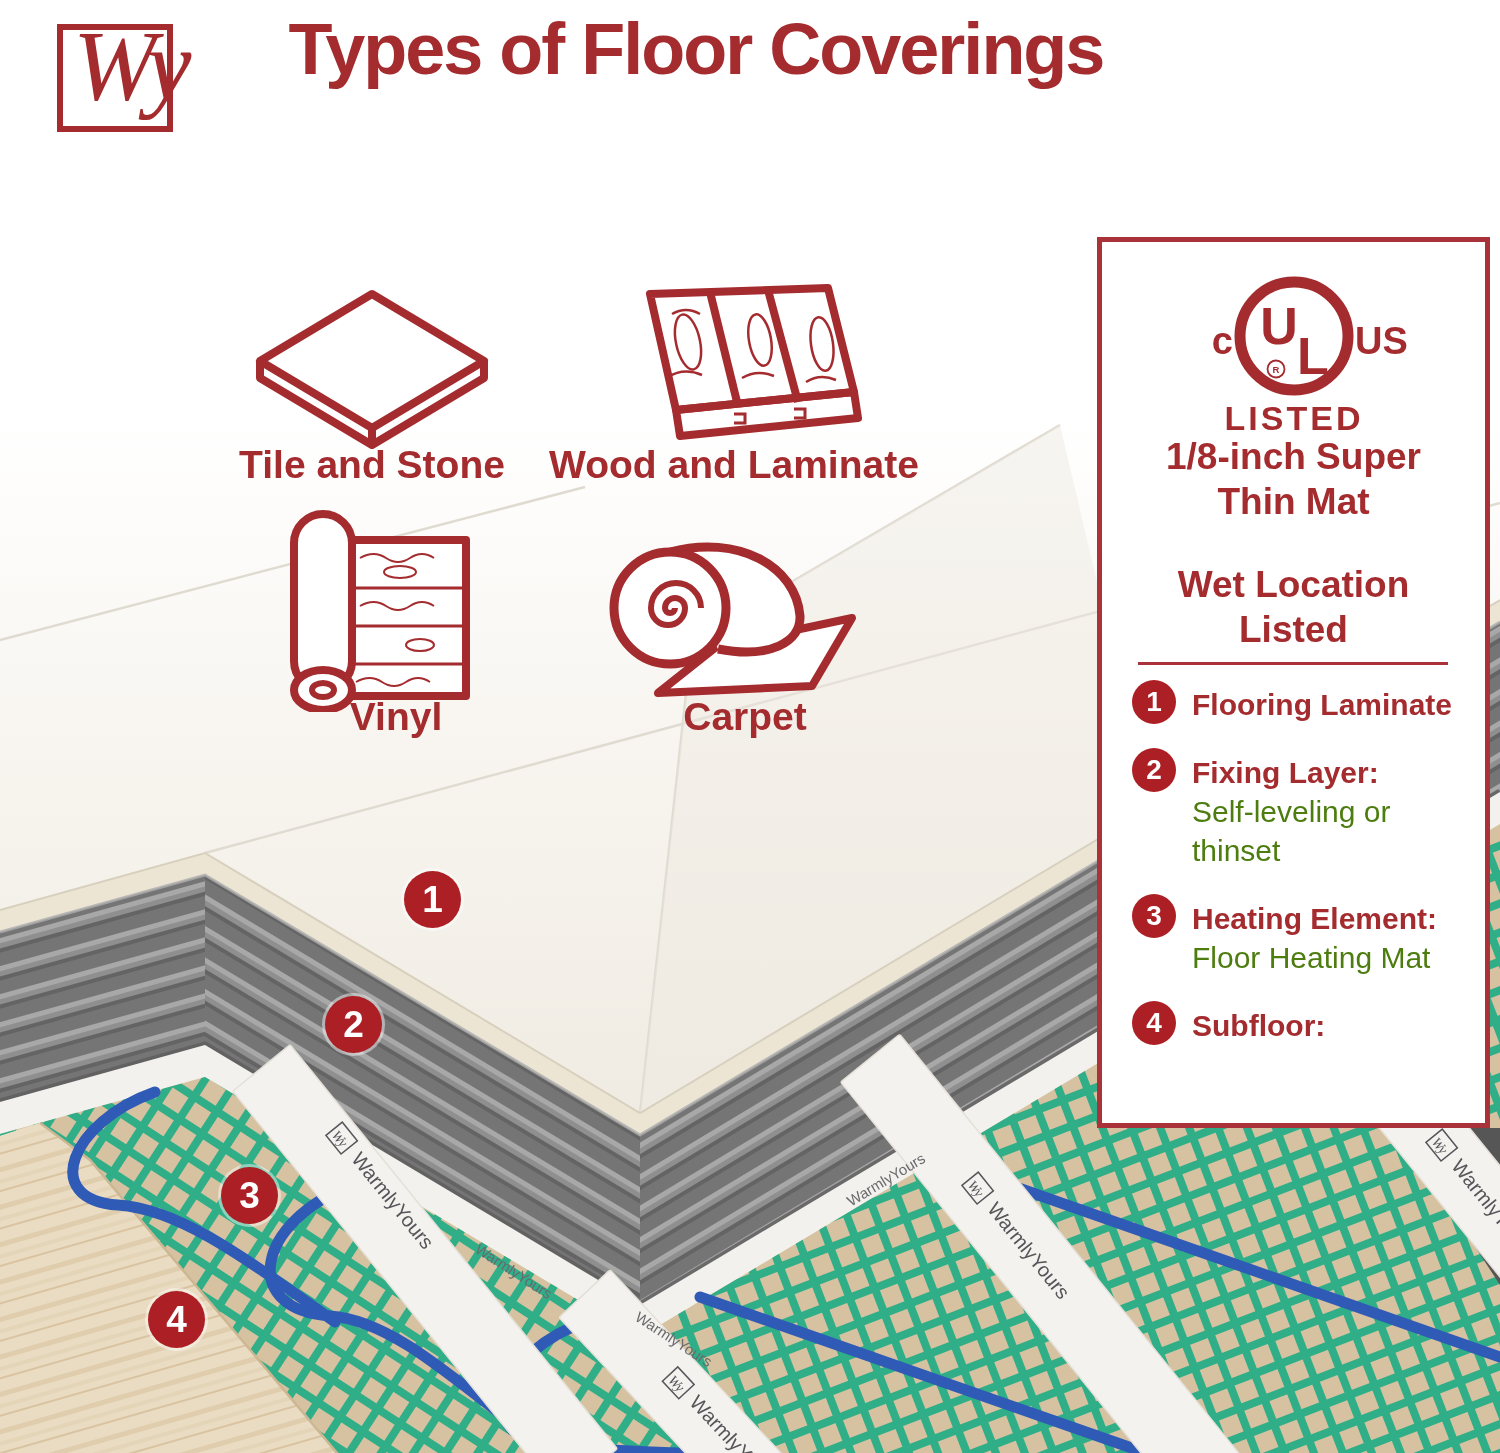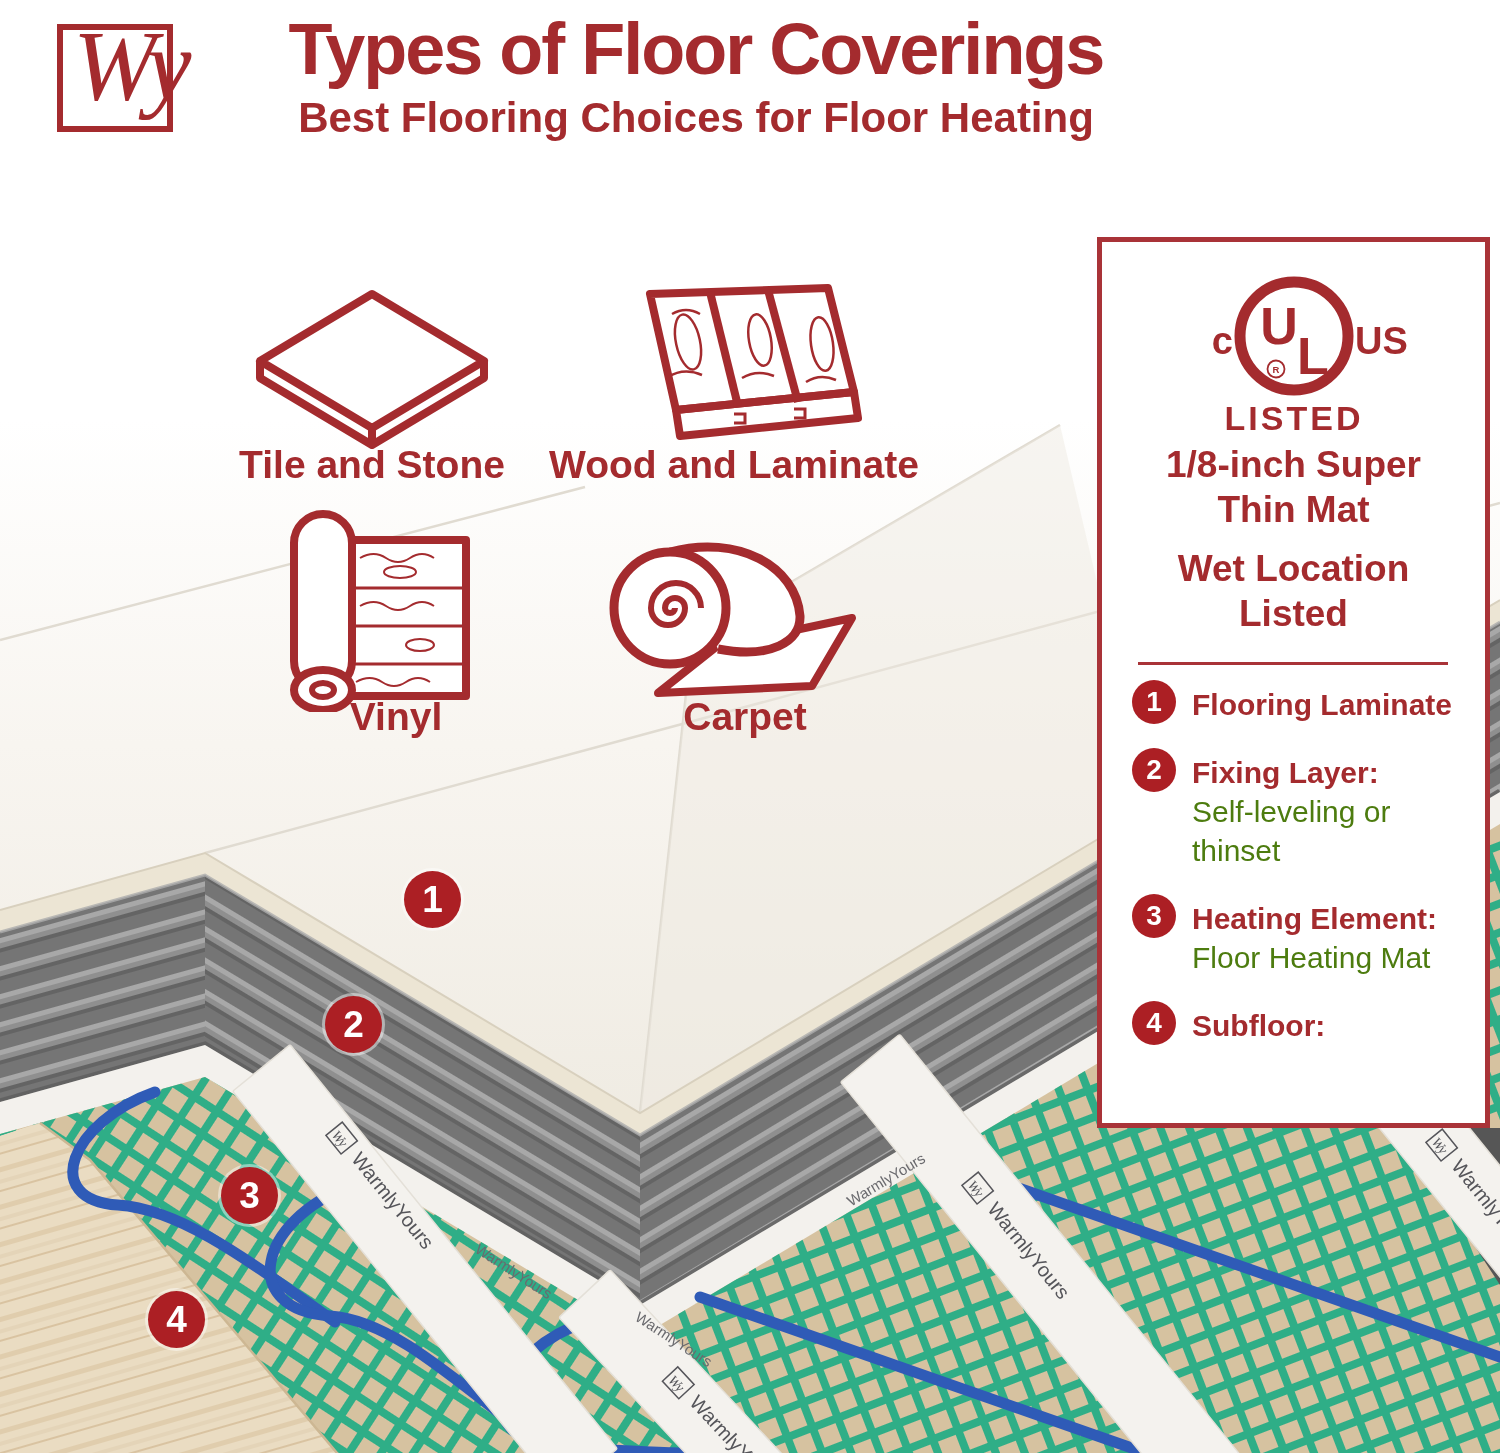--- a/index.html
+++ b/index.html
@@ -25,21 +25,21 @@
   .marker{position:absolute;width:57px;height:57px;border-radius:50%;background:#AC1F24;color:#fff;
     font-size:37px;font-weight:bold;display:flex;align-items:center;justify-content:center;z-index:2;
     box-shadow:0 0 0 3px rgba(255,255,255,.45);}
 
   
   .panel{position:absolute;left:1097px;top:237px;width:393px;height:891px;background:#fff;
     border:5px solid #A93338;box-sizing:border-box;z-index:4;}
   .ul-mark{position:absolute;left:0;top:22px;width:100%;display:flex;justify-content:center;}
   .feature{position:absolute;left:0;width:100%;text-align:center;color:#A42B2E;font-size:37px;font-weight:bold;
     line-height:1.22;white-space:pre-line;}
-  .f1{top:200px;} .f2{top:304px;text-align:center;}
+  .f1{top:192px;} .f2{top:320px;text-align:center;}
   .divider{position:absolute;left:36px;top:420px;width:310px;height:3px;background:#A93338;}
   .items{position:absolute;left:30px;top:438px;width:330px;display:flex;flex-direction:column;gap:24px;}
   .item{display:flex;align-items:flex-start;}
   .badge{flex:0 0 44px;width:44px;height:44px;border-radius:50%;background:#AC1F24;color:#fff;font-size:28px;
     font-weight:bold;display:flex;align-items:center;justify-content:center;margin-right:16px;margin-top:0;}
   .itext{width:312px;}
   .ititle{color:#A42B2E;font-size:30px;font-weight:bold;line-height:1.3;padding-top:5px;}
   .idesc{color:#4d7c0f;font-size:30px;line-height:1.3;}
   .idesc:empty{display:none;}
 </style>
@@ -189,21 +189,20 @@
         <text x="0" y="2">WarmlyYours</text>
       </g>
     </g>
   </svg>
 
   <div class="brand-box">
     <span>Wy</span>
   </div>
   <div class="title-wrap">
     <div class="main-title">Types of Floor Coverings</div>
-    <div class="sub-title">Best Flooring Choices for Floor Heating</div>
   </div>
 
   <svg class="ficon" style="left:252px;top:284px" width="240" height="168" viewBox="0 0 240 168">
     <g fill="none" stroke="#A42B2E" stroke-width="8" stroke-linejoin="round">
       <path d="M120,10 L232,77 L120,144 L8,77 Z"></path>
       <path d="M8,77 L8,94 L120,161 L232,94 L232,77"></path>
       <path d="M120,144 L120,161"></path>
     </g>
   </svg>
   <svg class="ficon" style="left:610px;top:282px" width="252" height="168" viewBox="0 0 252 168">

